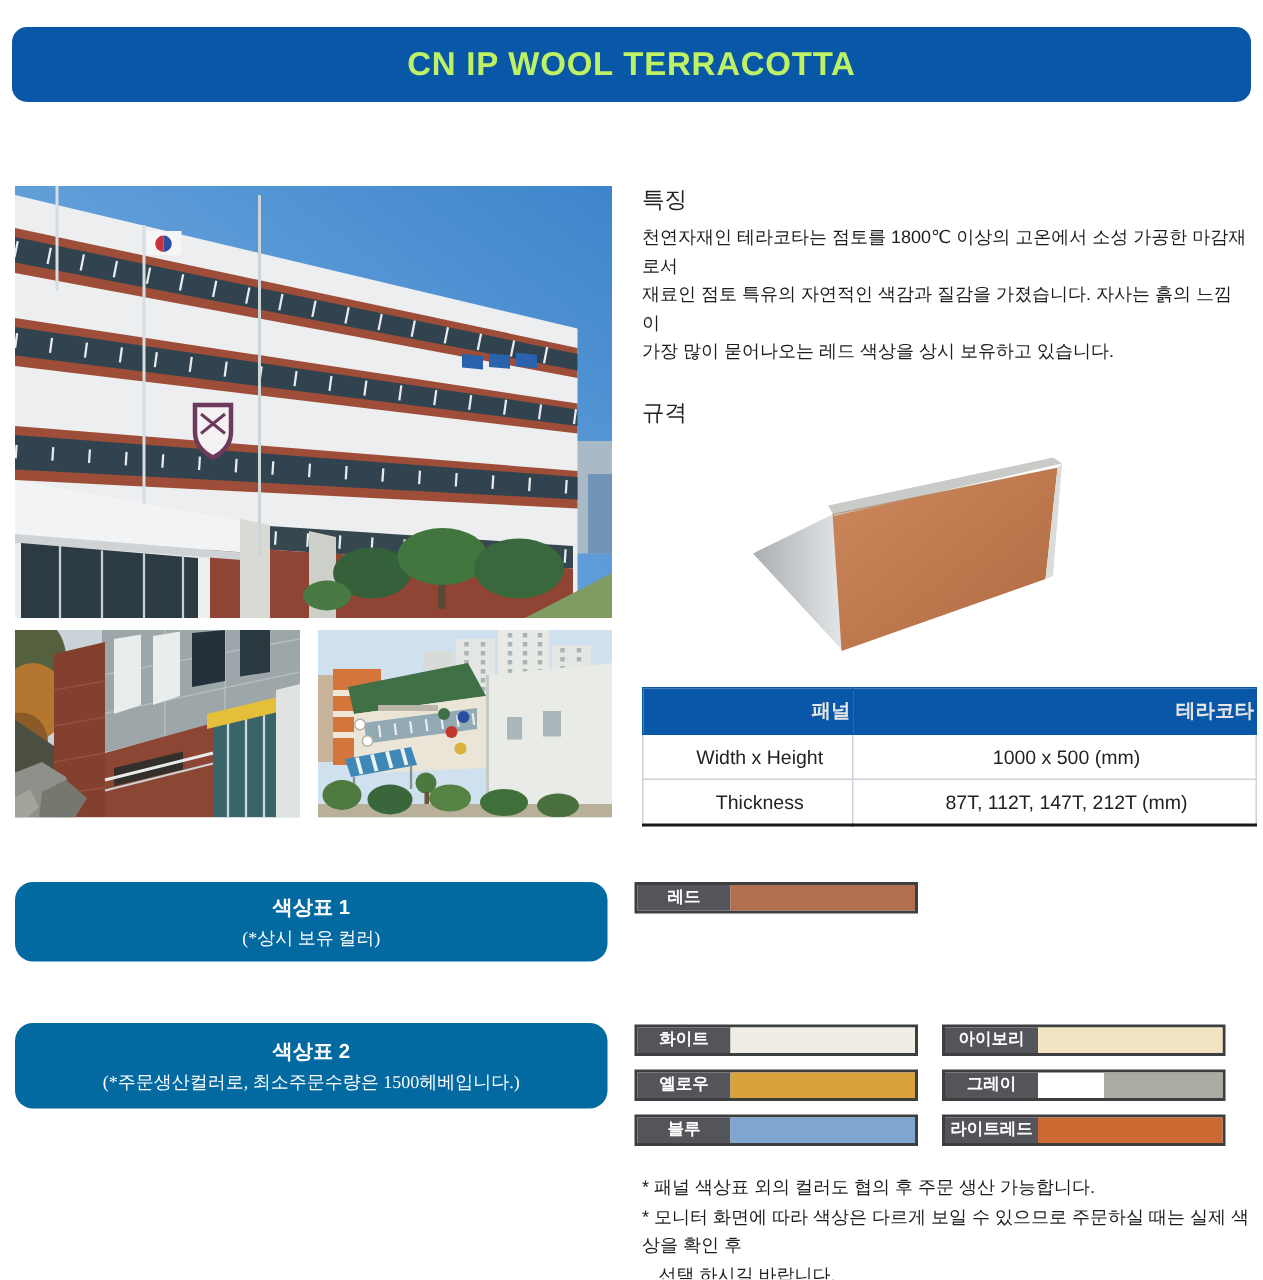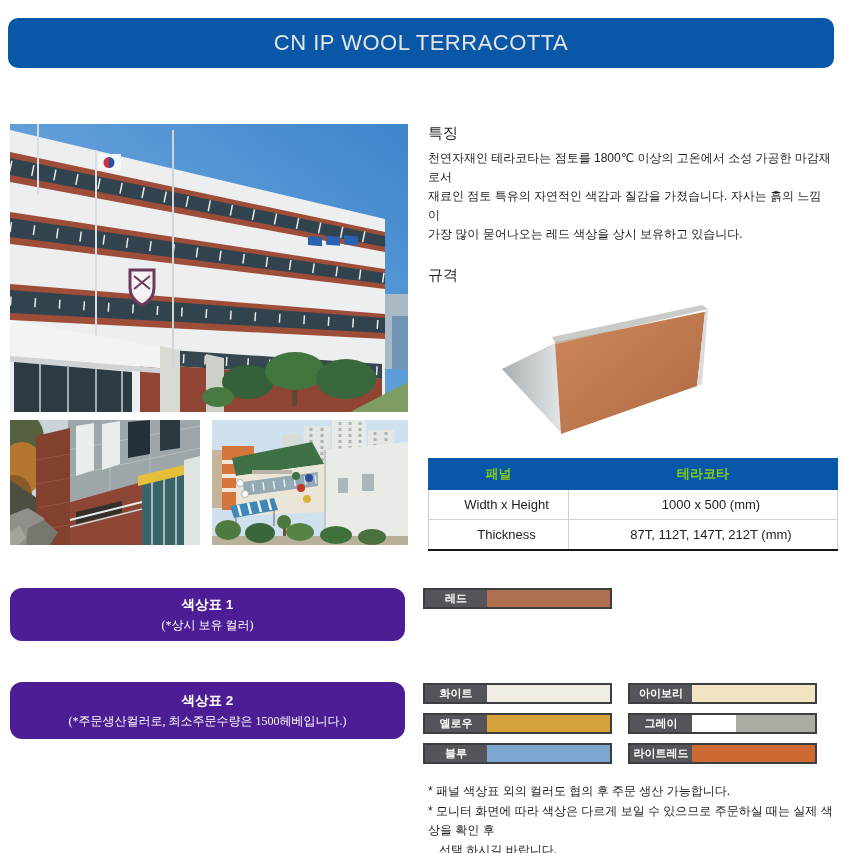--- a/index.html
+++ b/index.html
@@ -3,45 +3,45 @@
 <meta charset="utf-8">
 <style>
   html,body{margin:0;padding:0;background:#fff;}
   body{font-family:"Liberation Sans","DejaVu Sans",sans-serif;color:#222;}
   .page{position:relative;width:842px;height:853px;background:#fff;overflow:hidden;}
   .abs{position:absolute;}
 
   
   .title-banner{left:8px;top:18px;width:826px;height:50px;background:#0957a7;border-radius:10px;
     display:flex;align-items:center;justify-content:center;}
-  .title-banner span{color:#e5e5e5;font-size:22px;font-weight:400;letter-spacing:.5px;}
+  .title-banner span{color:#bef264;font-size:22px;font-weight:700;letter-spacing:.5px;}
 
   
   .photo{overflow:hidden;background:#dfe3e6;}
   .photo svg{display:block;width:100%;height:100%;}
   .photo-main{left:10px;top:124px;width:398px;height:288px;}
   .photo-sub1{left:10px;top:420px;width:190px;height:125px;}
   .photo-sub2{left:212px;top:420px;width:196px;height:125px;}
 
   
   .sec-heading{font-size:15px;color:#222;}
   .features-text{left:428px;top:149px;width:404px;font-size:12px;line-height:19px;color:#1c1c1c;}
   .features-text .b{font-weight:700;}
 
   
   .spec-table{left:428px;top:458px;width:410px;border-collapse:collapse;table-layout:fixed;
     font-size:13px;border-bottom:2px solid #14181c;}
-  .spec-table th{background:#0857a8;color:#84cc16;font-weight:700;height:28px;text-align:center;}
+  .spec-table th{background:#0857a8;color:#e5e5e5;font-weight:700;height:28px;text-align:right;}
   .spec-table td{height:27px;text-align:center;color:#222;background:#fff;
     border:1px solid #ccd2d8;border-top:none;padding-left:17px;}
   .spec-table th:first-child,.spec-table td:first-child{width:137px;}
   .spec-table th{border:1px solid #0857a8;}
 
   
-  .chart-banner{width:395px;background:#4c1d95;border-radius:12px;color:#fff;
+  .chart-banner{width:395px;background:#0369a1;border-radius:12px;color:#fff;
     display:flex;flex-direction:column;align-items:center;justify-content:center;gap:3px;}
   .chart-banner .t{font-size:13.5px;font-weight:700;}
   .chart-banner .s{font-size:12px;font-family:Liberation Serif, serif;}
   .banner1{left:10px;top:588px;height:53px;}
   .banner2{left:10px;top:682px;height:57px;}
 
   
   .swatch-row{display:flex;width:189px;height:21px;border:2px solid #3d3e40;box-sizing:border-box;background:#fff;}
   .swatch-label{width:60px;flex:0 0 60px;background:#54555b;color:#fff;font-size:11px;font-weight:700;
     display:flex;align-items:center;justify-content:center;text-align:center;overflow:hidden;

